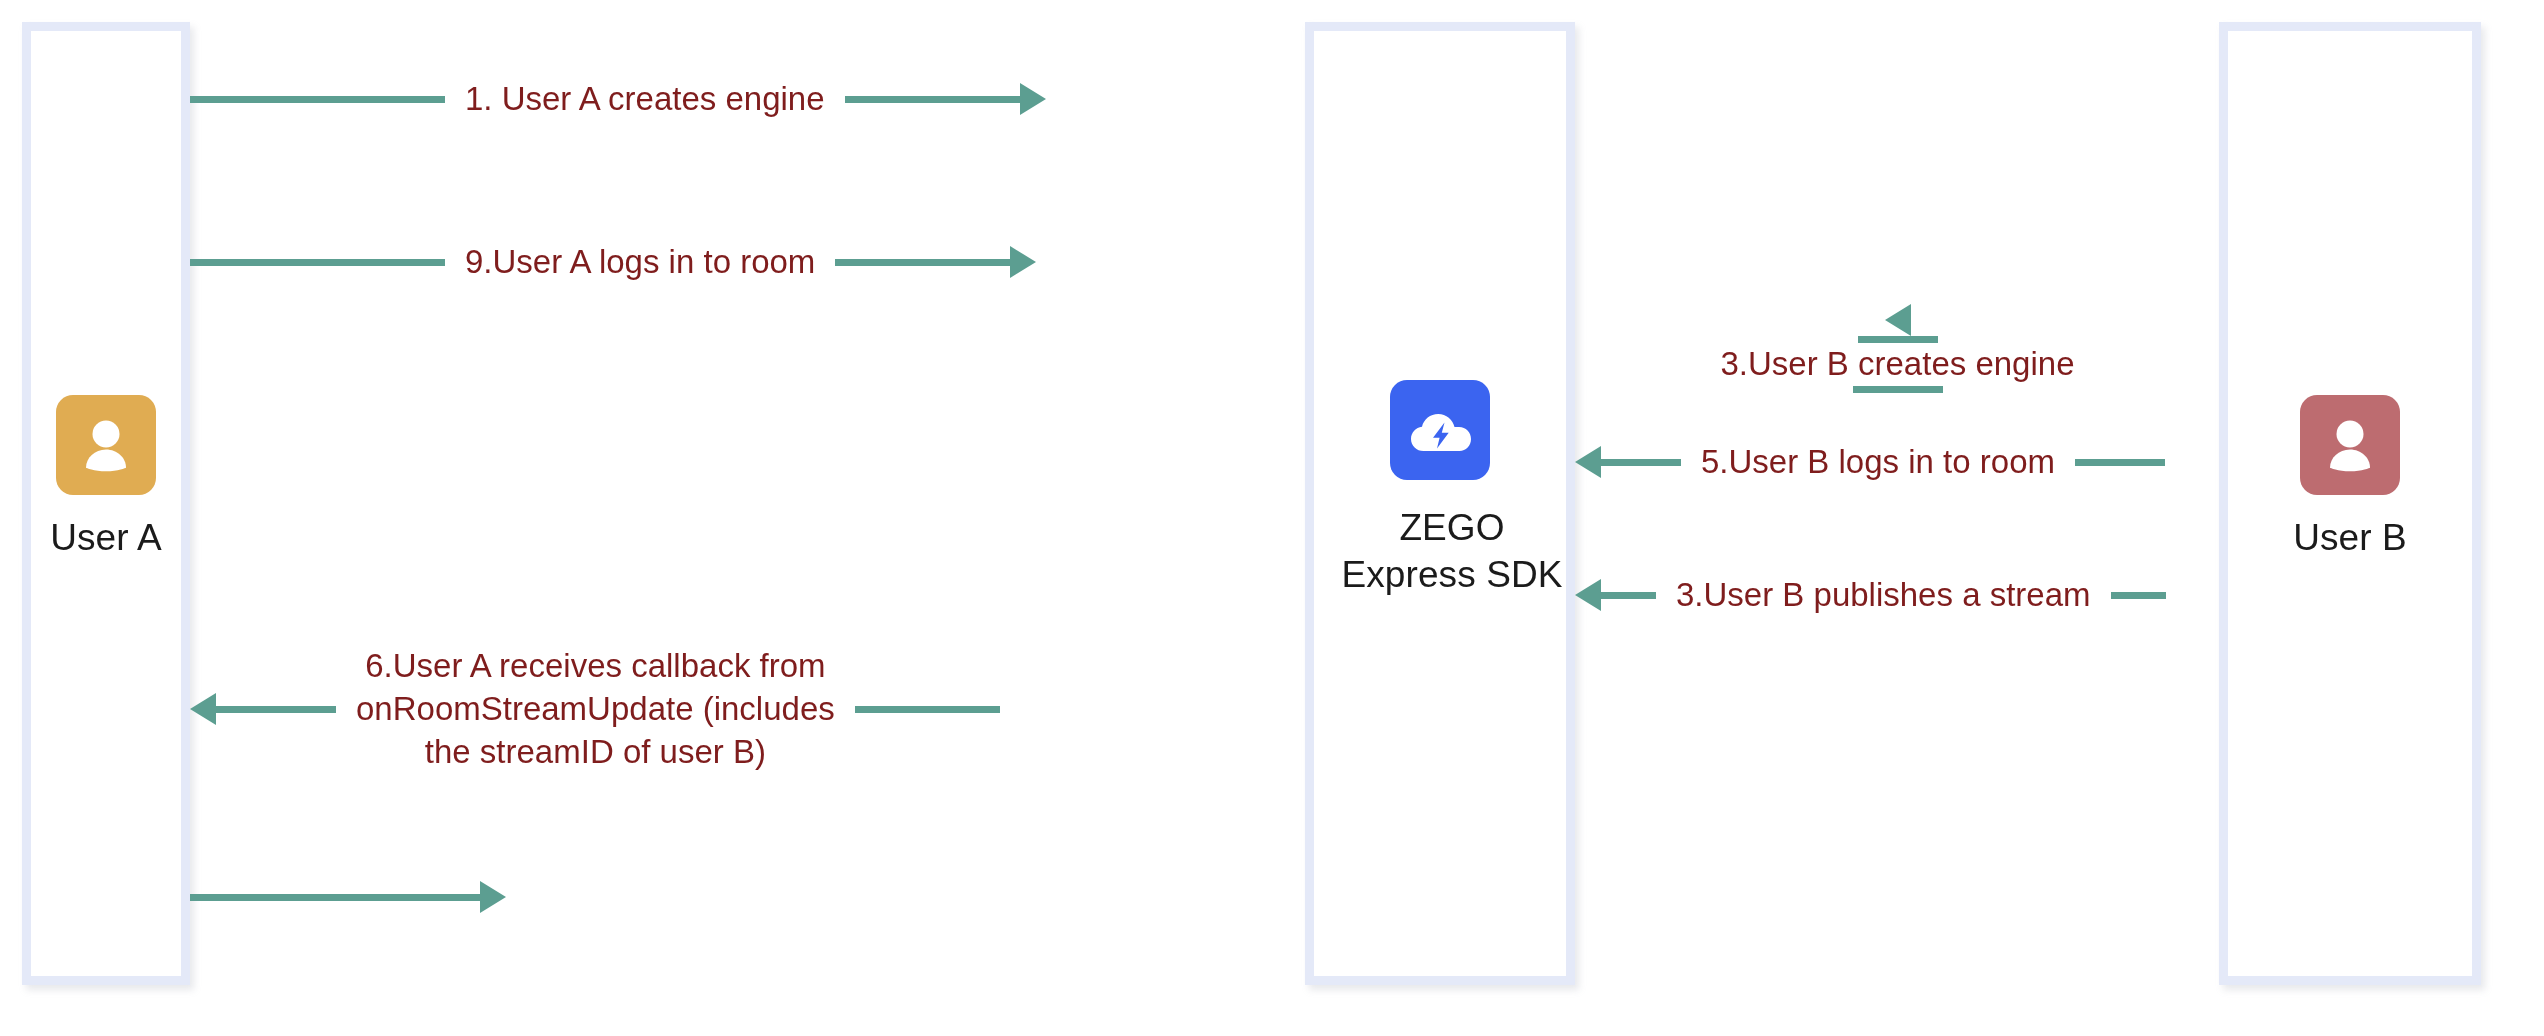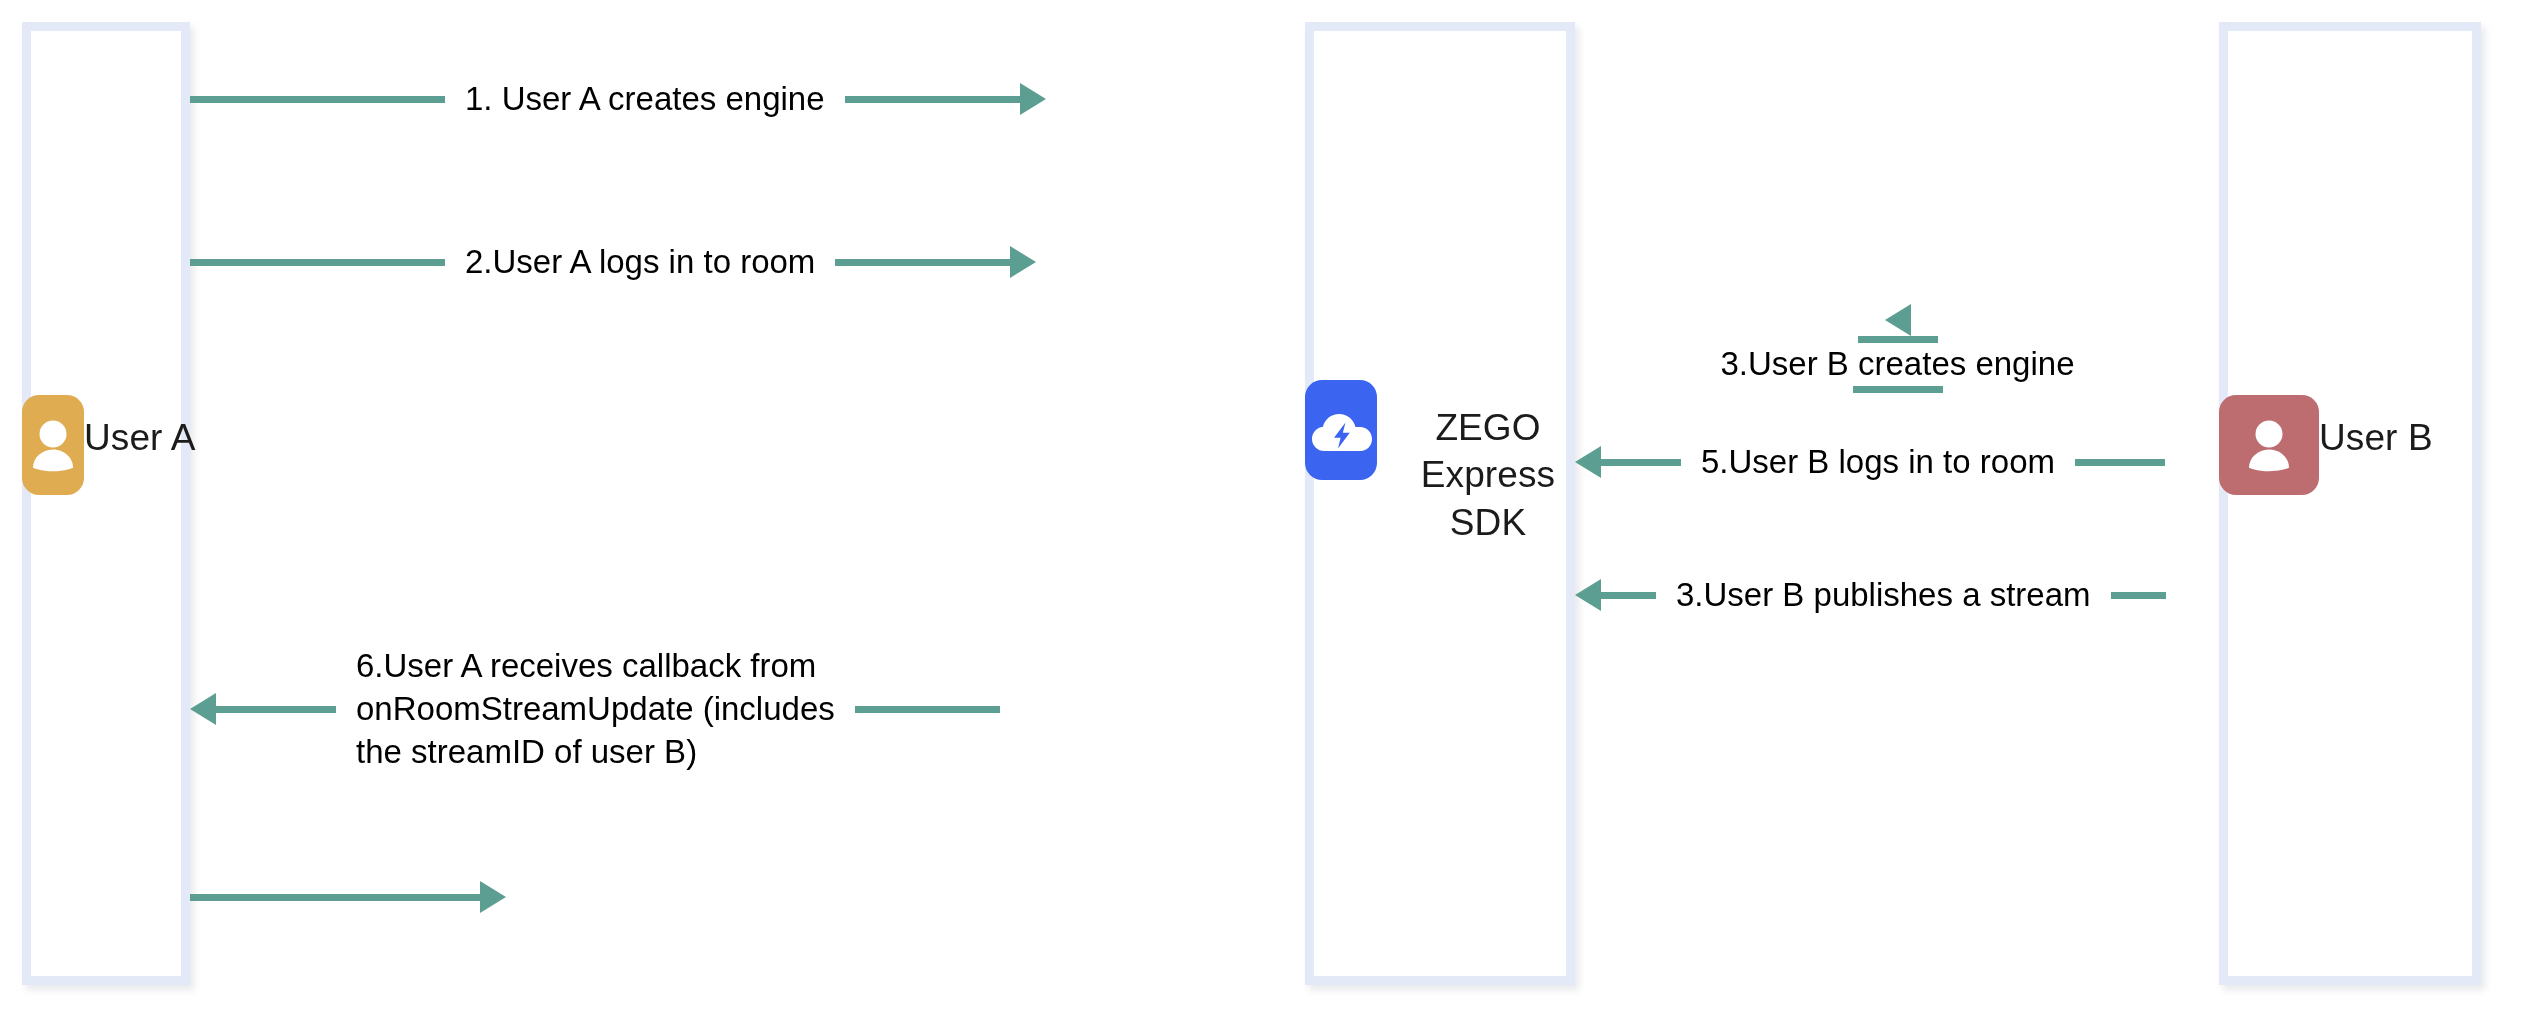--- a/index.html
+++ b/index.html
@@ -30,21 +30,22 @@
     box-shadow: 4px 5px 7px rgba(150, 155, 170, 0.22);
   }
   #lifeline-a { left: 22px;   top: 22px; width: 168px; height: 963px; }
   #lifeline-z { left: 1305px; top: 22px; width: 270px; height: 963px; }
   #lifeline-b { left: 2219px; top: 22px; width: 262px; height: 963px; }
 
   
   .actor {
     position: absolute;
     display: flex;
-    align-items: flex-start;
+    flex-direction: column;
+    align-items: center;
     z-index: 5;
   }
   .avatar {
     width: 100px;
     height: 100px;
     border-radius: 17px;
     display: flex;
     align-items: center;
     justify-content: center;
     position: relative;
@@ -74,22 +75,22 @@
     z-index: 4;
   }
   .msg-line {
     height: 7px;
     background: #5c9e91;
     flex: none;
   }
   .msg-text {
     font-size: 33px;
     line-height: 1.30;
-    color: #000000;
-    text-align: left;
+    color: #7f1d1d;
+    text-align: center;
     white-space: pre-line;
     padding: 0 20px;
     flex: none;
   }
   .arrow-head {
     width: 0;
     height: 0;
     flex: none;
   }
   .arrow-head.right {
@@ -164,21 +165,21 @@
 
   <div class="message" id="msg-1">
     <div class="msg-line seg-a"></div>
     <div class="msg-text">1. User A creates engine</div>
     <div class="msg-line seg-b"></div>
     <div class="arrow-head right"></div>
   </div>
 
   <div class="message" id="msg-2">
     <div class="msg-line seg-a"></div>
-    <div class="msg-text">2.User A logs in to room</div>
+    <div class="msg-text">9.User A logs in to room</div>
     <div class="msg-line seg-b"></div>
     <div class="arrow-head right"></div>
   </div>
 
   <div class="message" id="msg-3">
     <div class="arrow-head left"></div>
     <div class="msg-line seg-a"></div>
     <div class="msg-text">3.User B creates engine</div>
     <div class="msg-line seg-b"></div>
   </div>

